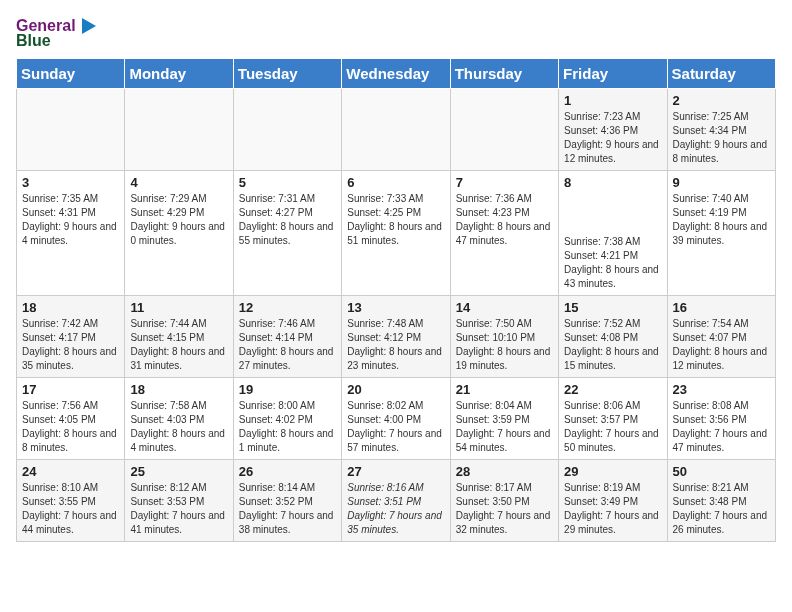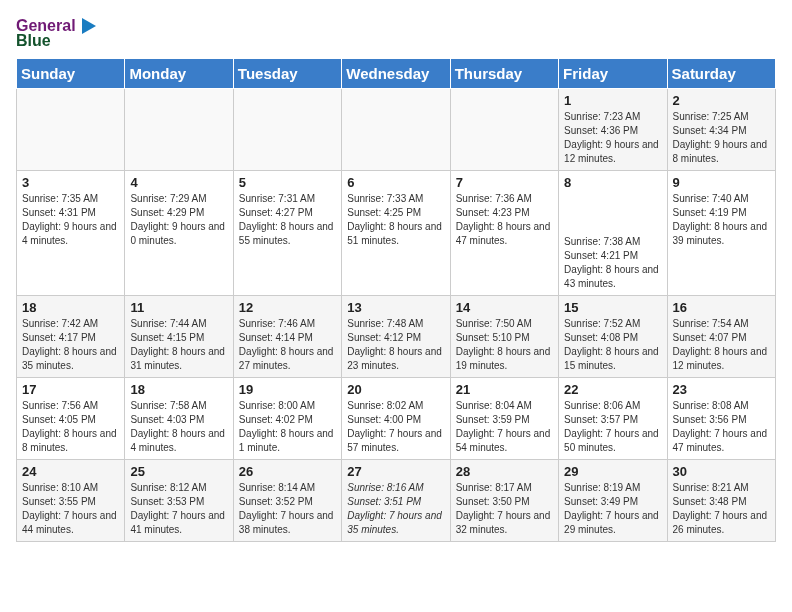--- a/index.html
+++ b/index.html
@@ -192,21 +192,21 @@
         </td>
         <td>
           <span class="day-num">13</span>
           <div class="day-info" style="white-space: pre-line;">Sunrise: 7:48 AM
 Sunset: 4:12 PM
 Daylight: 8 hours and 23 minutes.</div>
         </td>
         <td>
           <span class="day-num">14</span>
           <div class="day-info" style="white-space: pre-line;">Sunrise: 7:50 AM
-Sunset: 5:10 PM
+Sunset: 10:10 PM
 Daylight: 8 hours and 19 minutes.</div>
         </td>
         <td>
           <span class="day-num">15</span>
           <div class="day-info" style="white-space: pre-line;">Sunrise: 7:52 AM
 Sunset: 4:08 PM
 Daylight: 8 hours and 15 minutes.</div>
         </td>
         <td>
           <span class="day-num">16</span>
@@ -290,20 +290,20 @@
 Sunset: 3:50 PM
 Daylight: 7 hours and 32 minutes.</div>
         </td>
         <td>
           <span class="day-num">29</span>
           <div class="day-info" style="white-space: pre-line;">Sunrise: 8:19 AM
 Sunset: 3:49 PM
 Daylight: 7 hours and 29 minutes.</div>
         </td>
         <td>
-          <span class="day-num">30</span>
+          <span class="day-num">50</span>
           <div class="day-info" style="white-space: pre-line;">Sunrise: 8:21 AM
 Sunset: 3:48 PM
 Daylight: 7 hours and 26 minutes.</div>
         </td>
       </tr>
     </tbody>
 </table>
 
 </body></html>

